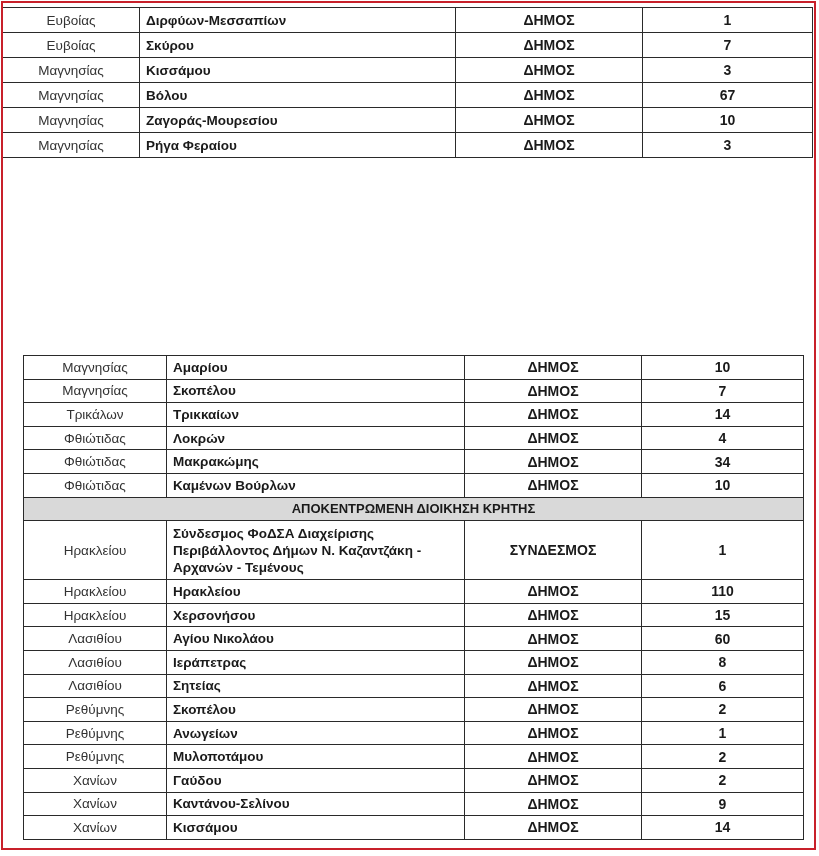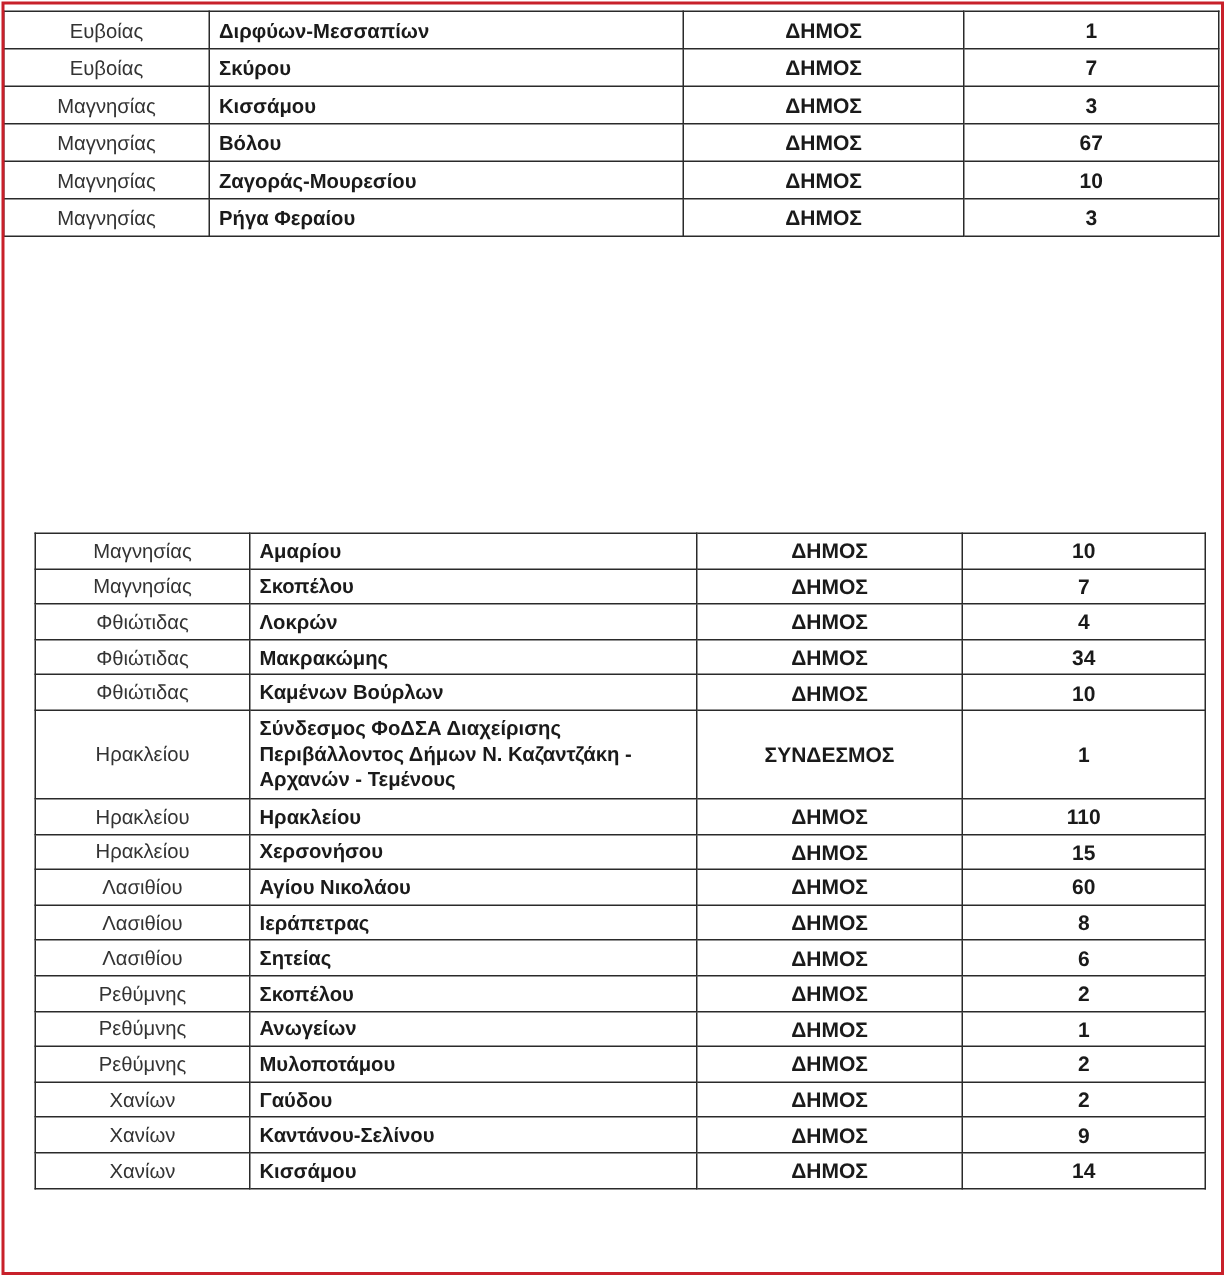--- a/index.html
+++ b/index.html
@@ -96,36 +96,45 @@
         <td class="type">ΔΗΜΟΣ</td>
         <td class="count">10</td>
       </tr>
       <tr>
         <td class="pref">Μαγνησίας</td>
         <td class="name">Σκοπέλου</td>
         <td class="type">ΔΗΜΟΣ</td>
         <td class="count">7</td>
       </tr>
       <tr>
+        <td class="pref">Τρικάλων</td>
+        <td class="name">Τρικκαίων</td>
+        <td class="type">ΔΗΜΟΣ</td>
+        <td class="count">14</td>
+      </tr>
+      <tr>
         <td class="pref">Φθιώτιδας</td>
         <td class="name">Λοκρών</td>
         <td class="type">ΔΗΜΟΣ</td>
         <td class="count">4</td>
       </tr>
       <tr>
         <td class="pref">Φθιώτιδας</td>
         <td class="name">Μακρακώμης</td>
         <td class="type">ΔΗΜΟΣ</td>
         <td class="count">34</td>
       </tr>
       <tr>
         <td class="pref">Φθιώτιδας</td>
         <td class="name">Καμένων Βούρλων</td>
         <td class="type">ΔΗΜΟΣ</td>
         <td class="count">10</td>
+      </tr>
+      <tr class="section">
+        <td colspan="4">ΑΠΟΚΕΝΤΡΩΜΕΝΗ ΔΙΟΙΚΗΣΗ ΚΡΗΤΗΣ</td>
       </tr>
       <tr class="multi">
         <td class="pref">Ηρακλείου</td>
         <td class="name wrap">Σύνδεσμος ΦοΔΣΑ Διαχείρισης Περιβάλλοντος Δήμων Ν. Καζαντζάκη - Αρχανών - Τεμένους</td>
         <td class="type">ΣΥΝΔΕΣΜΟΣ</td>
         <td class="count">1</td>
       </tr>
       <tr>
         <td class="pref">Ηρακλείου</td>
         <td class="name">Ηρακλείου</td>

